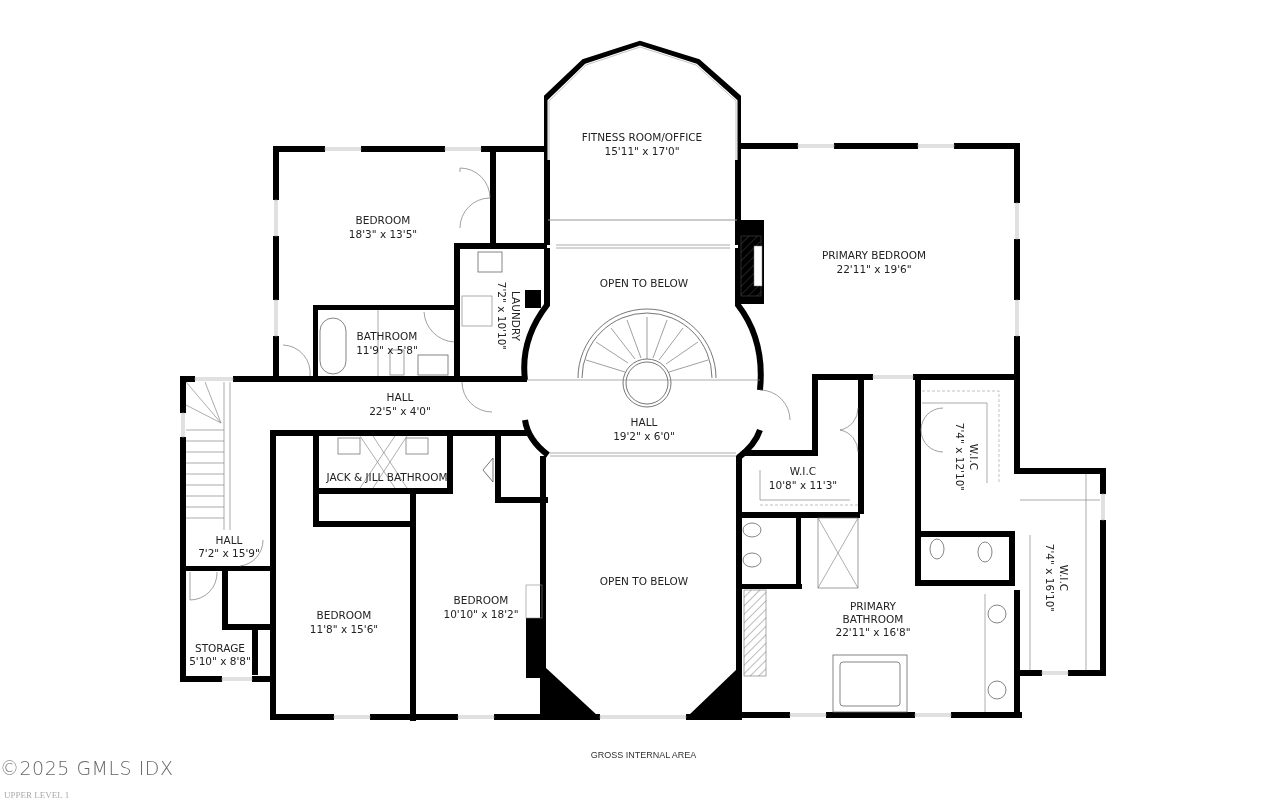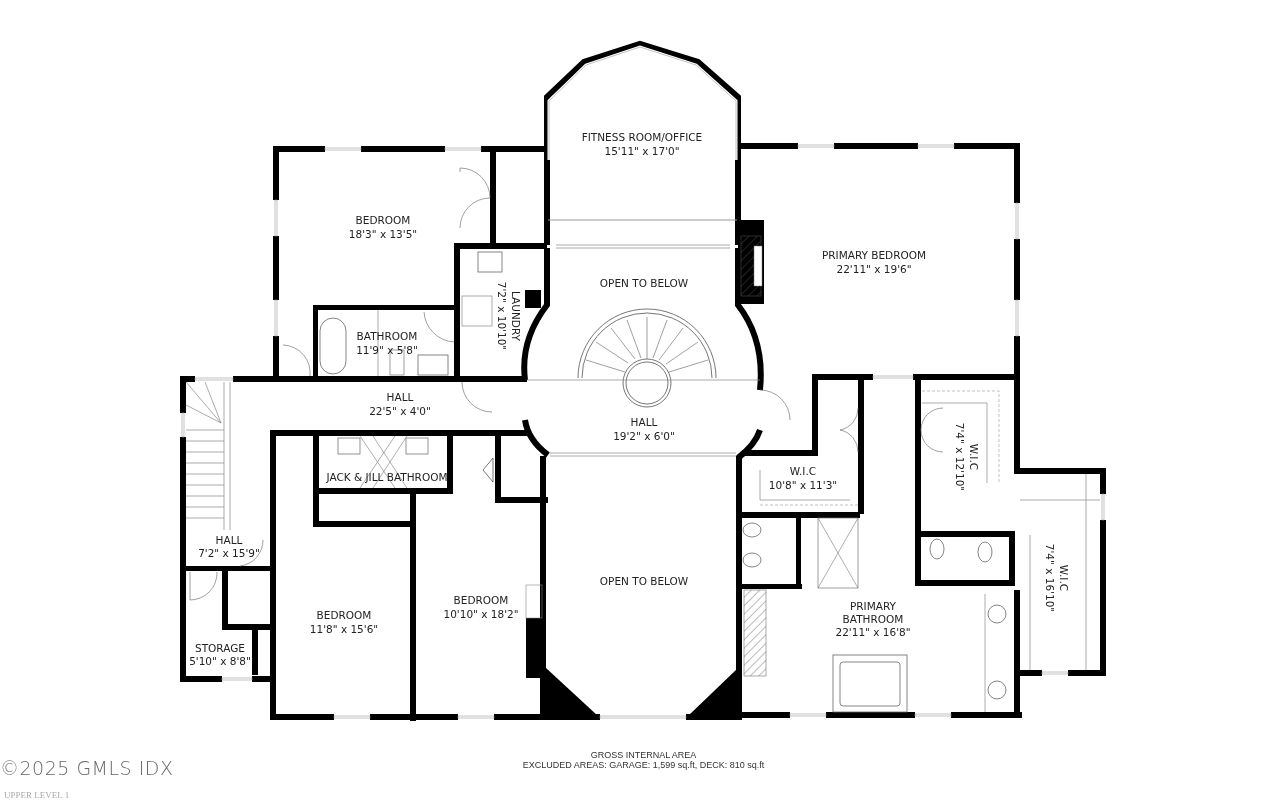--- a/index.html
+++ b/index.html
@@ -305,17 +305,16 @@
     <text class="lbl" x="644" y="585">OPEN TO BELOW</text>
 
     <text class="lbl" x="873" y="610">PRIMARY</text>
     <text class="lbl" x="873" y="623">BATHROOM</text>
     <text class="lbl" x="873" y="636">22'11" x 16'8"</text>
   </g>
 </svg>
 
 <div class="footer" style="top:750px;">
   <div>GROSS INTERNAL AREA</div>
-  <div>EXCLUDED AREAS: GARAGE: 1,599 sq.ft, DECK: 810 sq.ft</div>
 </div>
 
 <div class="copyright">©2025 GMLS IDX</div>
 <div class="level">UPPER LEVEL 1</div>
 
 </body></html>

